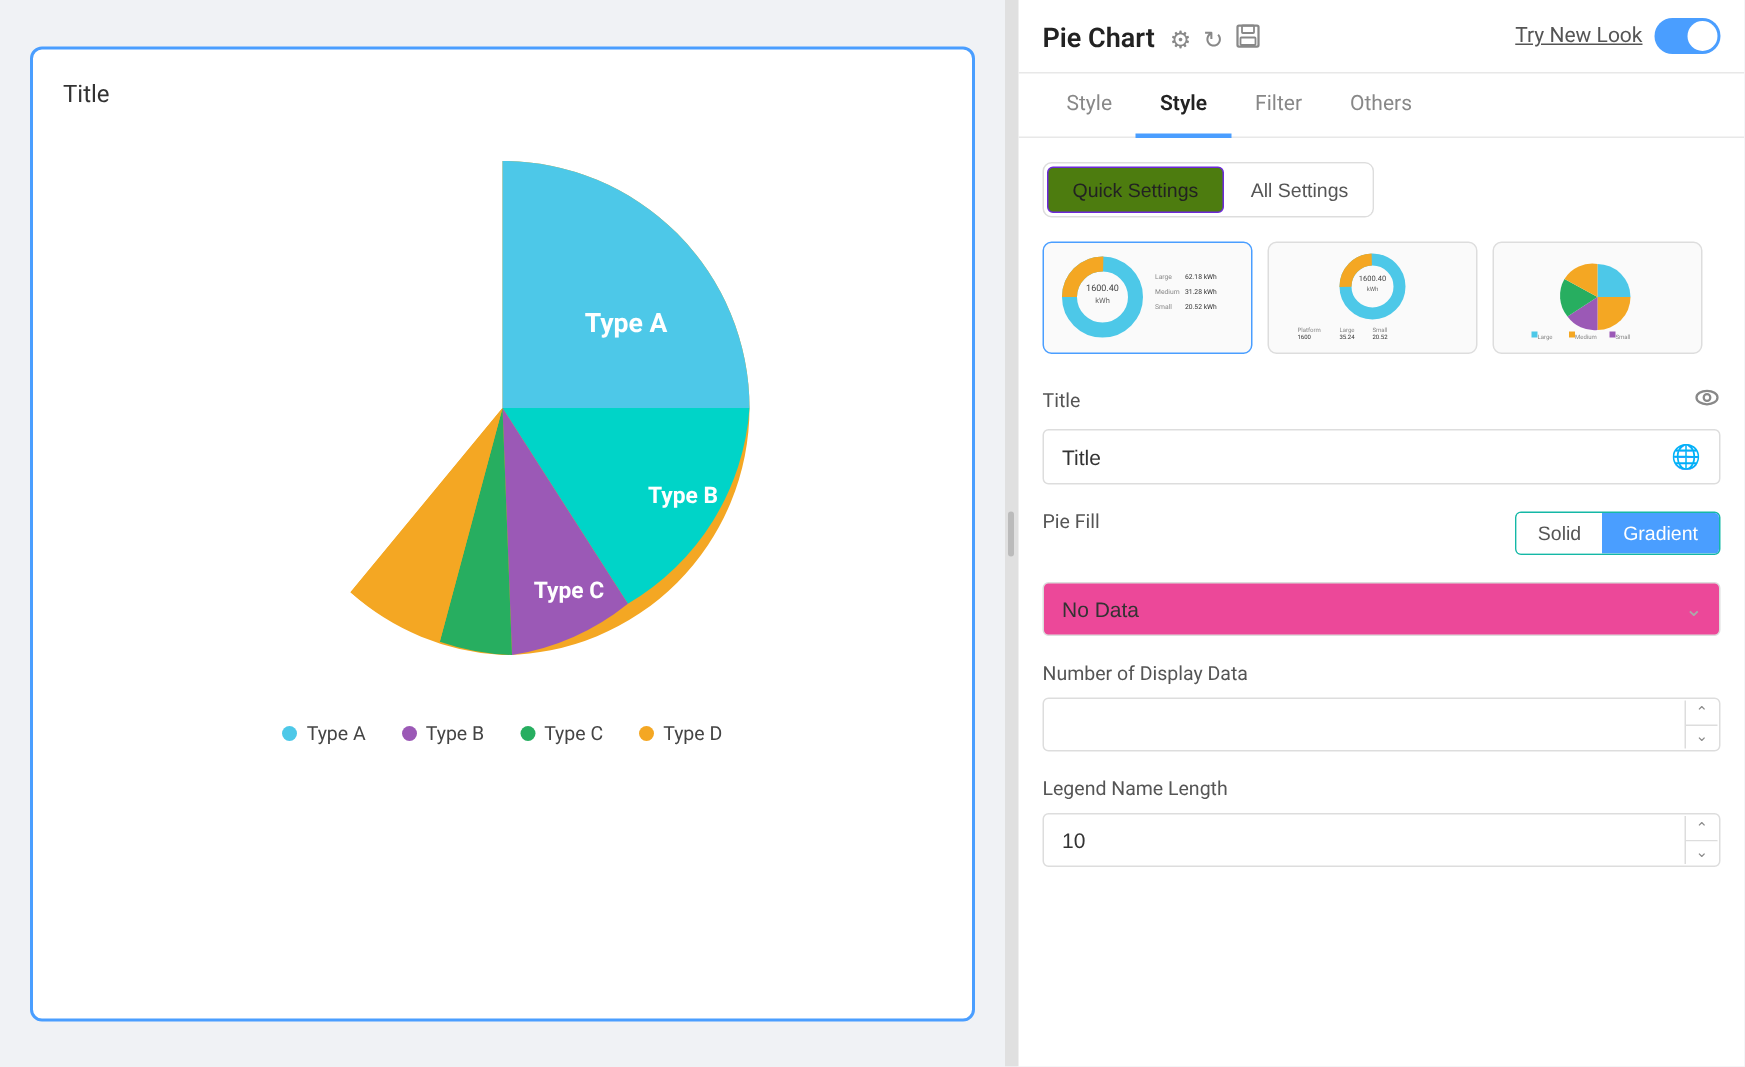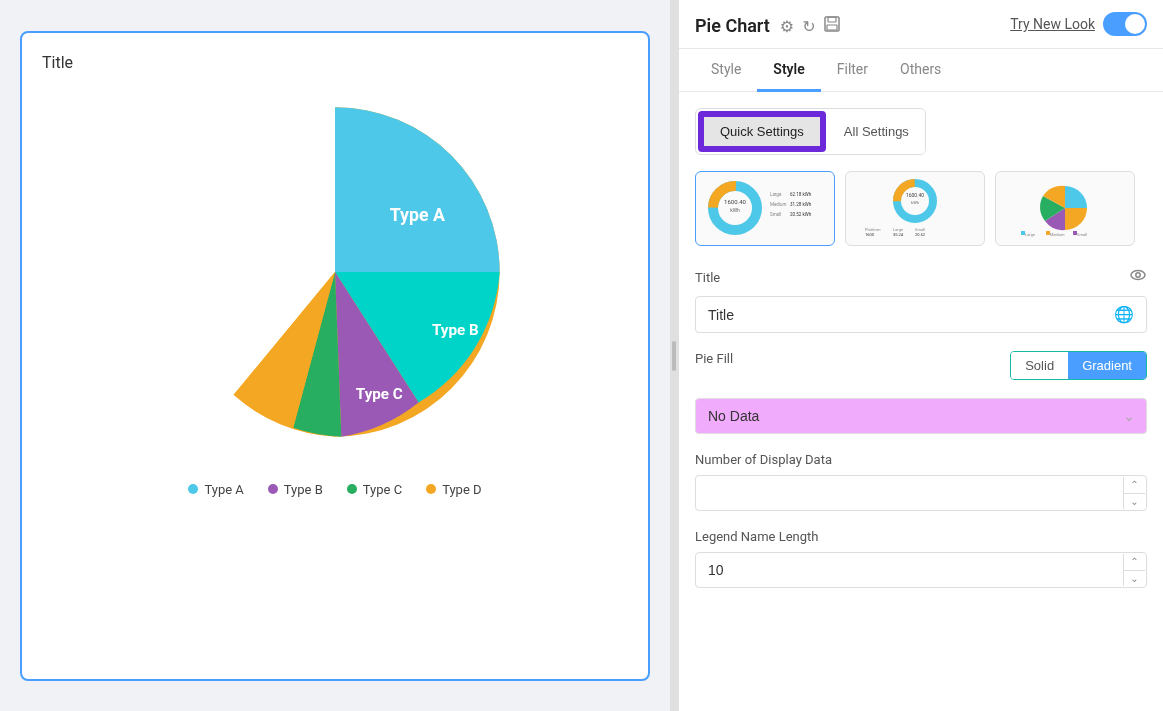--- a/index.html
+++ b/index.html
@@ -180,23 +180,23 @@
     .settings-tab {
       padding: 7px 16px;
       font-size: 13px;
       cursor: pointer;
       background: white;
       color: #555;
       border: none;
     }
 
     .settings-tab.active {
-      background: #e5e5e5;
+      background: #4d7c0f;
       color: #222;
-      border: 6px solid #6d28d9;
+      border: 1px solid #6d28d9;
       border-radius: 4px;
       margin: 2px;
     }
 
     .chart-style-options {
       display: flex;
       gap: 10px;
       margin-bottom: 20px;
     }
 
@@ -310,21 +310,21 @@
     }
 
     select {
       width: 100%;
       border: 1px solid #ddd;
       border-radius: 4px;
       padding: 9px 12px;
       font-size: 14px;
       color: #333;
       appearance: none;
-      background: #f0abfc;
+      background: #ec4899;
       cursor: pointer;
       outline: none;
     }
 
     .number-input-wrapper {
       position: relative;
       width: 100%;
     }
 
     .number-input-wrapper input {

